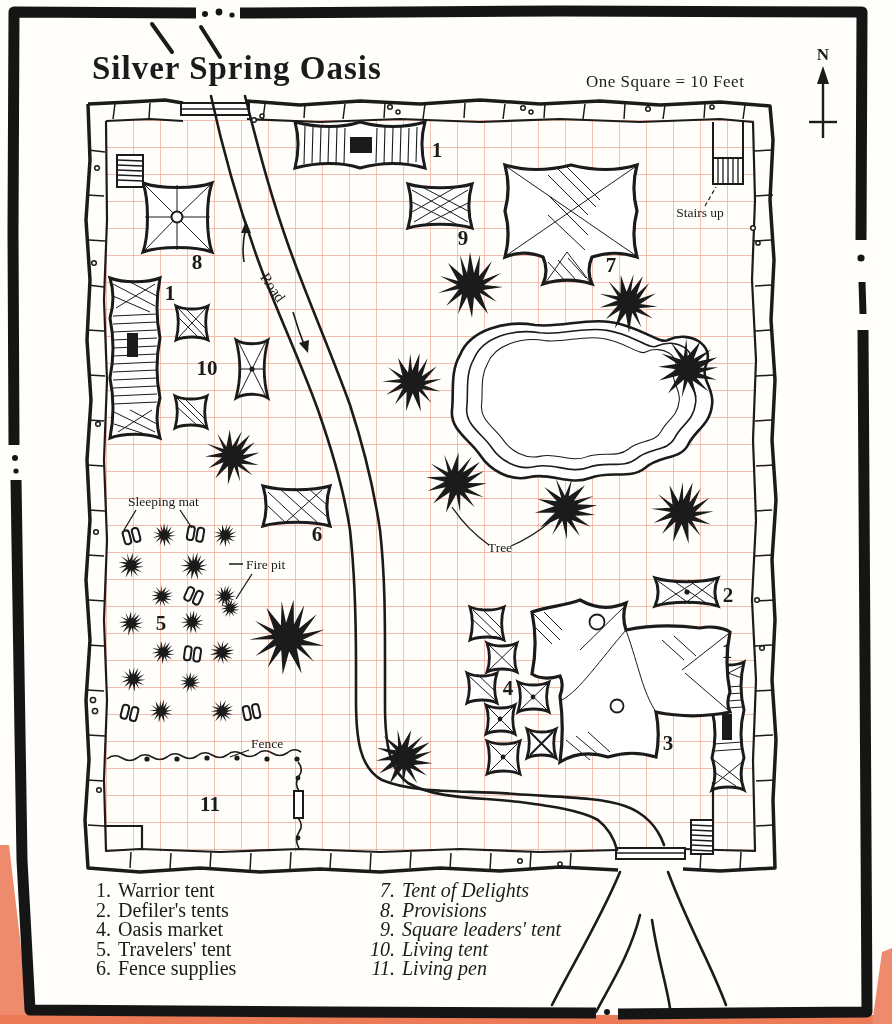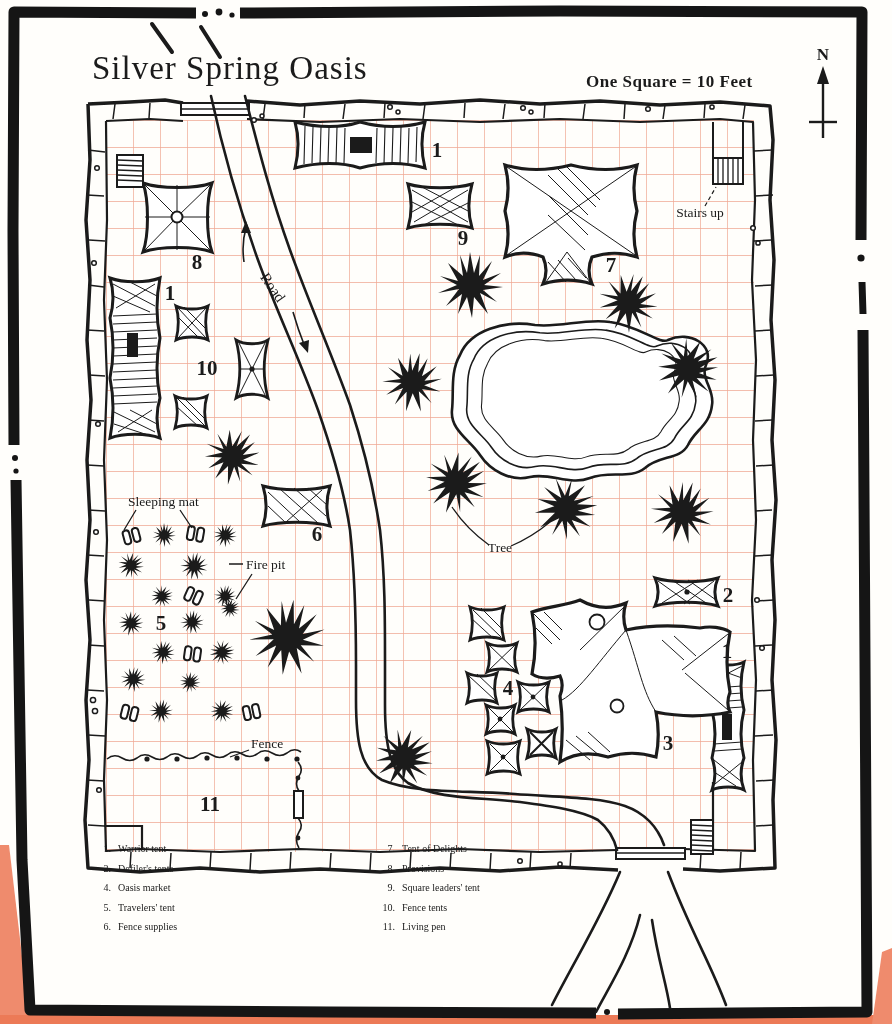--- a/index.html
+++ b/index.html
@@ -1,23 +1,23 @@
 <!DOCTYPE html>
 <html><head>
 <meta charset="utf-8">
 <style>
   html,body{margin:0;padding:0;background:#fff;}
   .page{position:relative;width:892px;height:1024px;background:#fffefb;overflow:hidden;
         font-family:"Liberation Serif", serif;color:#1b1b1b;}
   .page svg{position:absolute;left:0;top:0;}
-  .title{position:absolute;left:92px;top:50px;font-size:33px;font-weight:normal;letter-spacing:1px;}
-  .scale{position:absolute;left:586px;top:72px;font-size:17px;font-weight:bold;letter-spacing:.5px;}
-  .legend-col{position:absolute;top:839px;font-size:10px;line-height:19.6px;}
+  .title{position:absolute;left:92px;top:50px;font-size:33px;font-weight:bold;letter-spacing:1px;}
+  .scale{position:absolute;left:586px;top:72px;font-size:17px;font-weight:normal;letter-spacing:.5px;}
+  .legend-col{position:absolute;top:881px;font-size:20px;line-height:19.6px;}
   .legend-col.c1{left:86px;}
-  .legend-col.c2{left:370px;}
+  .legend-col.c2{left:370px;font-style:italic;}
   .lnum{display:inline-block;min-width:25px;text-align:right;margin-right:7px;}
   
   .num{font-family:"Liberation Serif",serif;font-size:21px;font-weight:bold;fill:#1b1b1b;}
   .lbl{font-family:"Liberation Serif",serif;font-size:13.5px;fill:#1b1b1b;}
   .north{font-family:"Liberation Serif",serif;font-size:17px;font-weight:bold;fill:#1b1b1b;}
   .ink{stroke:#1b1b1b;fill:none;}
 </style>
 </head>
 <body>
 
@@ -339,17 +339,17 @@
   <div><span class="lnum">1.</span><span>Warrior tent</span></div>
   <div><span class="lnum">2.</span><span>Defiler's tents</span></div>
   <div><span class="lnum">4.</span><span>Oasis market</span></div>
   <div><span class="lnum">5.</span><span>Travelers' tent</span></div>
   <div><span class="lnum">6.</span><span>Fence supplies</span></div>
 </div>
 <div class="legend-col c2">
   <div><span class="lnum">7.</span><span>Tent of Delights</span></div>
   <div><span class="lnum">8.</span><span>Provisions</span></div>
   <div><span class="lnum">9.</span><span>Square leaders' tent</span></div>
-  <div><span class="lnum">10.</span><span>Fence tents</span></div>
+  <div><span class="lnum">10.</span><span>Living tent</span></div>
   <div><span class="lnum">11.</span><span>Living pen</span></div>
 </div>
 
 </div>
 
 </body></html>

